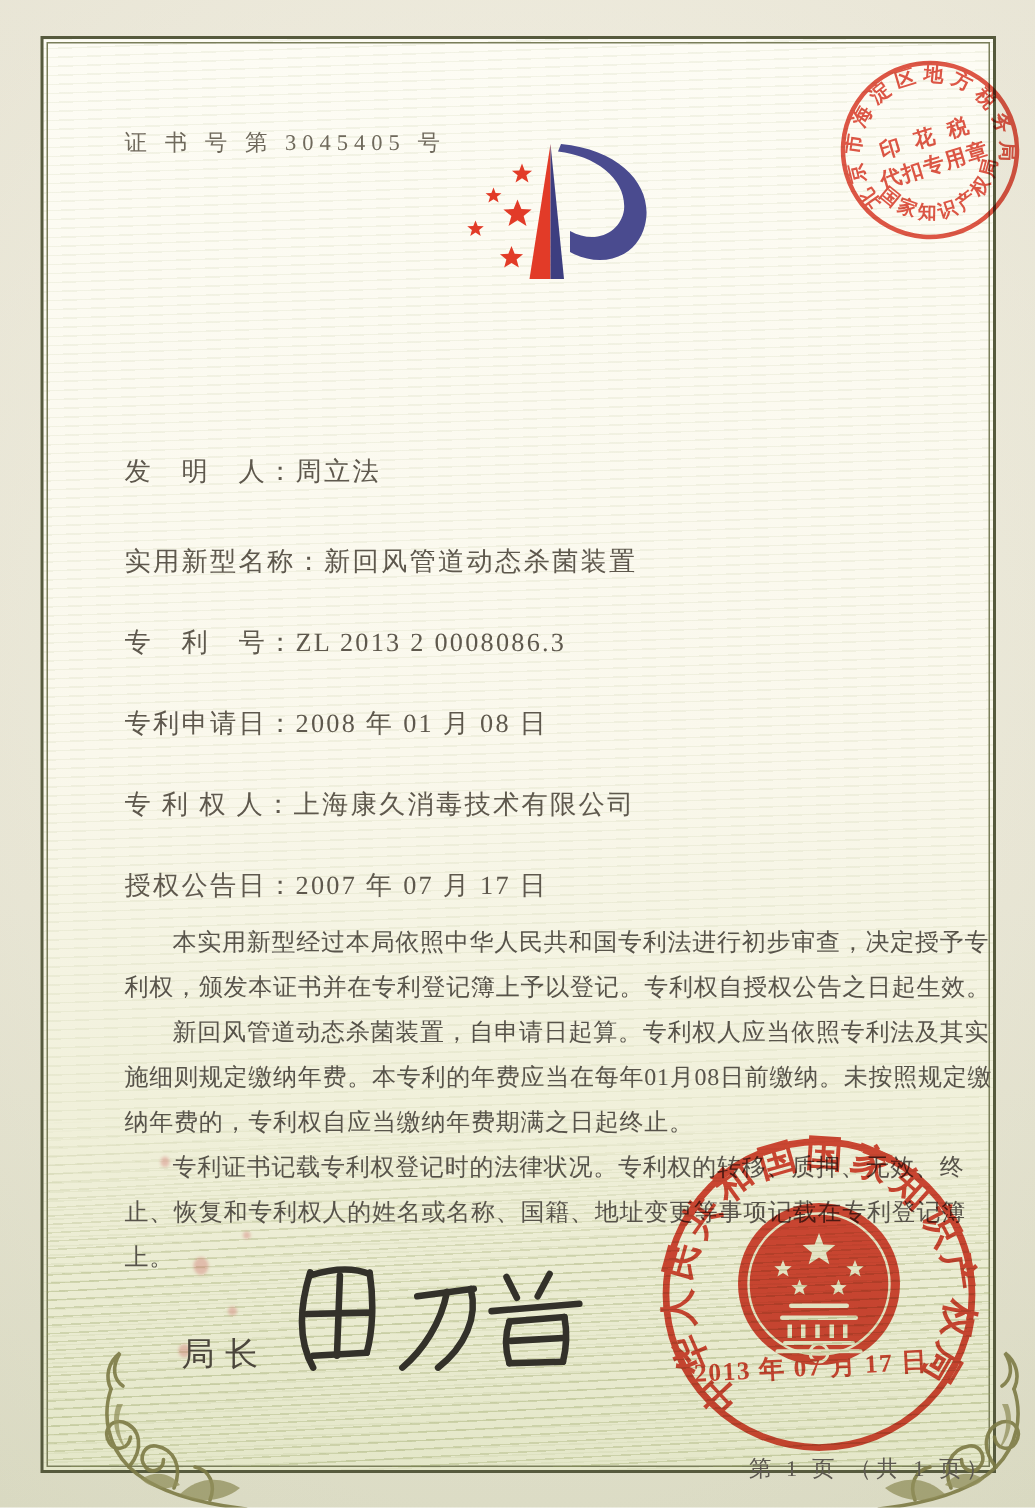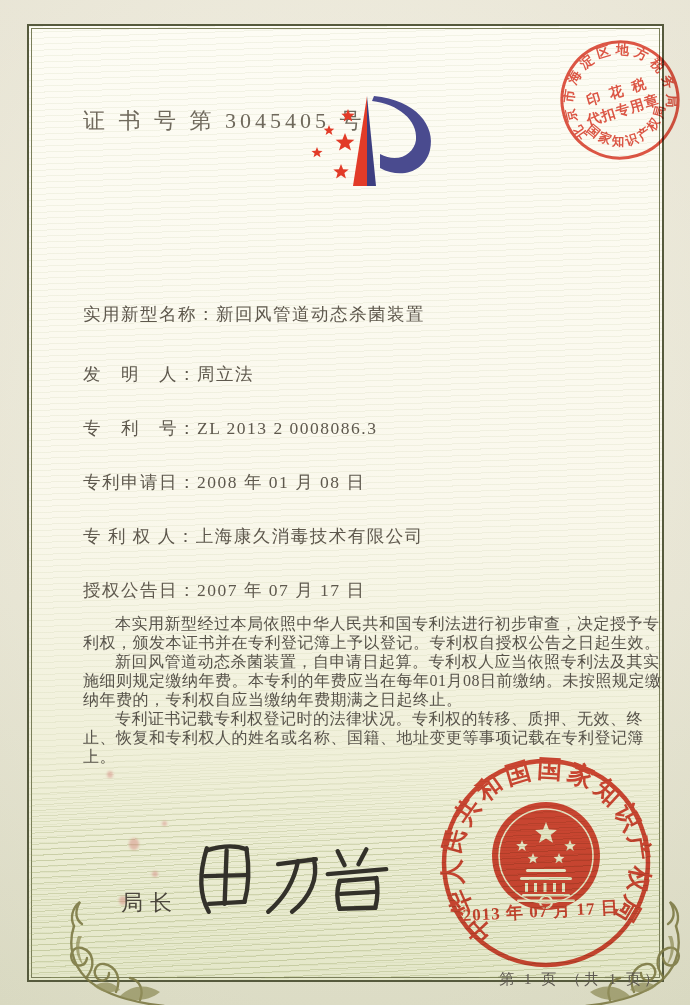--- a/index.html
+++ b/index.html
@@ -20,32 +20,32 @@
   .frame-inner{
     position:absolute;inset:2px;border:1px solid #7a7e5a;
   }
   .waves{
     position:absolute;left:2px;right:2px;bottom:2px;height:235px;
     background:repeating-linear-gradient(177deg, rgba(146,158,92,.30) 0 1px, rgba(0,0,0,0) 1px 5.6px);
     -webkit-mask-image:linear-gradient(180deg,transparent 0%,#000 45%);
     mask-image:linear-gradient(180deg,transparent 0%,#000 45%);
   }
   .cert-number{
-    position:absolute;left:54px;top:60px;font-size:22px;letter-spacing:4px;color:#6f695c;margin-top:20px;
+    position:absolute;left:54px;top:60px;font-size:15px;letter-spacing:4px;color:#6f695c;
   }
   .logo{position:absolute;left:269px;top:66px;width:152px;height:116px;}
   .page-title{
     position:absolute;left:0;right:0;top:178px;text-align:center;
     font-size:41px;font-weight:700;letter-spacing:9px;color:#4b463c;
   }
   .fields{position:absolute;left:54px;top:277px;width:560px;}
   .field{font-size:17.5px;color:#5e584d;line-height:23px;margin-bottom:31px;letter-spacing:1.5px;}
   .field:first-child{margin-bottom:37px;}
   .body-text{position:absolute;left:54px;top:588px;width:580px;color:#57534a;}
-  .body-text p{margin:0;font-size:16px;line-height:19px;text-indent:2em;letter-spacing:.5px;}
+  .body-text p{margin:0;font-size:16px;line-height:30px;text-indent:2em;letter-spacing:.5px;}
   .sign-row{position:absolute;left:92px;top:848px;}
   .director-label{position:absolute;left:0;top:14px;font-size:22px;letter-spacing:7px;color:#4c473d;white-space:nowrap;}
   .signature{position:absolute;left:62px;top:-40px;width:228px;height:100px;}
   .sr{position:absolute;width:1px;height:1px;overflow:hidden;clip:rect(0 0 0 0);}
   .seal{position:absolute;left:433px;top:750px;width:226px;height:226px;mix-blend-mode:multiply;opacity:.95;}
   .stamp{position:absolute;left:550px;top:30px;width:140px;height:140px;transform:rotate(-17deg);mix-blend-mode:multiply;opacity:.93;}
   .footer{
     position:absolute;left:0;right:0;top:944px;text-align:right;
     font-size:15px;letter-spacing:3px;color:#5c5850;
   }
@@ -75,22 +75,22 @@
       <polygon points="50,17 51.8,21.6 56.7,21.8 52.9,24.9 54.3,29.6 50,26.9 45.7,29.6 47.1,24.9 43.3,21.8 48.2,21.6"></polygon>
       <polygon points="31,33 32.4,36.6 36.3,36.8 33.3,39.2 34.4,43 31,40.8 27.6,43 28.7,39.2 25.7,36.8 29.6,36.6"></polygon>
       <polygon points="47,41 49.6,47.4 56.4,47.7 51.1,52 53,58.6 47,54.8 41,58.6 42.9,52 37.6,47.7 44.4,47.4"></polygon>
       <polygon points="19,55 20.5,58.7 24.5,58.9 21.4,61.4 22.5,65.3 19,63 15.5,65.3 16.6,61.4 13.5,58.9 17.5,58.7"></polygon>
       <polygon points="43,72 45.1,77.2 50.7,77.5 46.4,81 47.9,86.4 43,83.3 38.1,86.4 39.6,81 35.3,77.5 40.9,77.2"></polygon>
     </g>
   </svg>
 
 
   <div class="fields">
+    <div class="field">发　明　人：周立法</div>
     <div class="field">实用新型名称：新回风管道动态杀菌装置</div>
-    <div class="field">发　明　人：周立法</div>
     <div class="field">专　利　号：ZL 2013 2 0008086.3</div>
     <div class="field">专利申请日：2008 年 01 月 08 日</div>
     <div class="field">专 利 权 人：上海康久消毒技术有限公司</div>
     <div class="field">授权公告日：2007 年 07 月 17 日</div>
   </div>
 
   <div class="body-text">
     <p>本实用新型经过本局依照中华人民共和国专利法进行初步审查，决定授予专利权，颁发本证书并在专利登记簿上予以登记。专利权自授权公告之日起生效。</p>
     <p>新回风管道动态杀菌装置，自申请日起算。专利权人应当依照专利法及其实施细则规定缴纳年费。本专利的年费应当在每年01月08日前缴纳。未按照规定缴纳年费的，专利权自应当缴纳年费期满之日起终止。</p>
     <p>专利证书记载专利权登记时的法律状况。专利权的转移、质押、无效、终止、恢复和专利权人的姓名或名称、国籍、地址变更等事项记载在专利登记簿上。</p>

